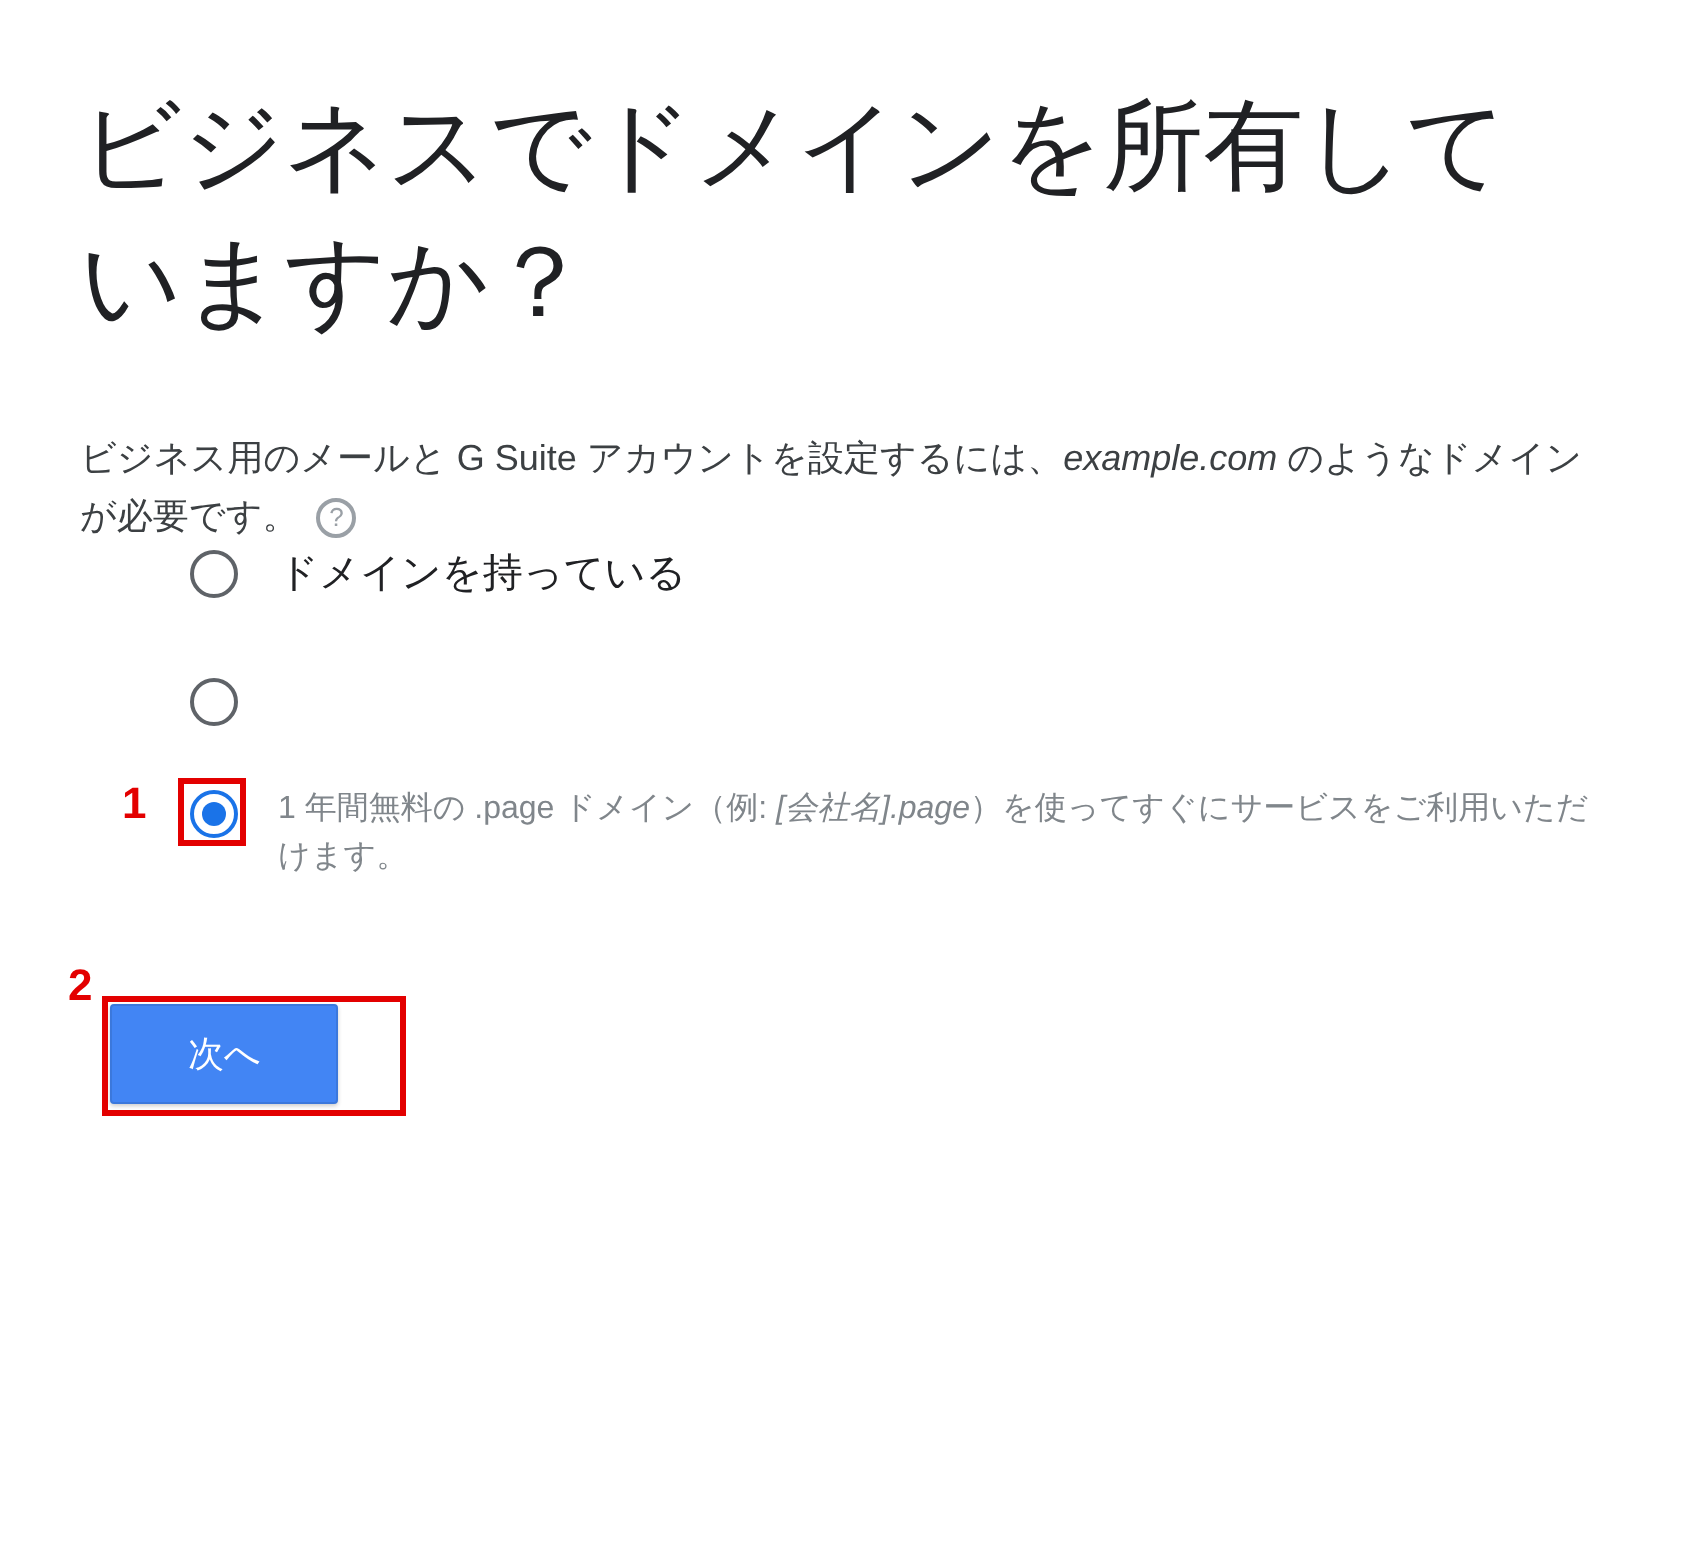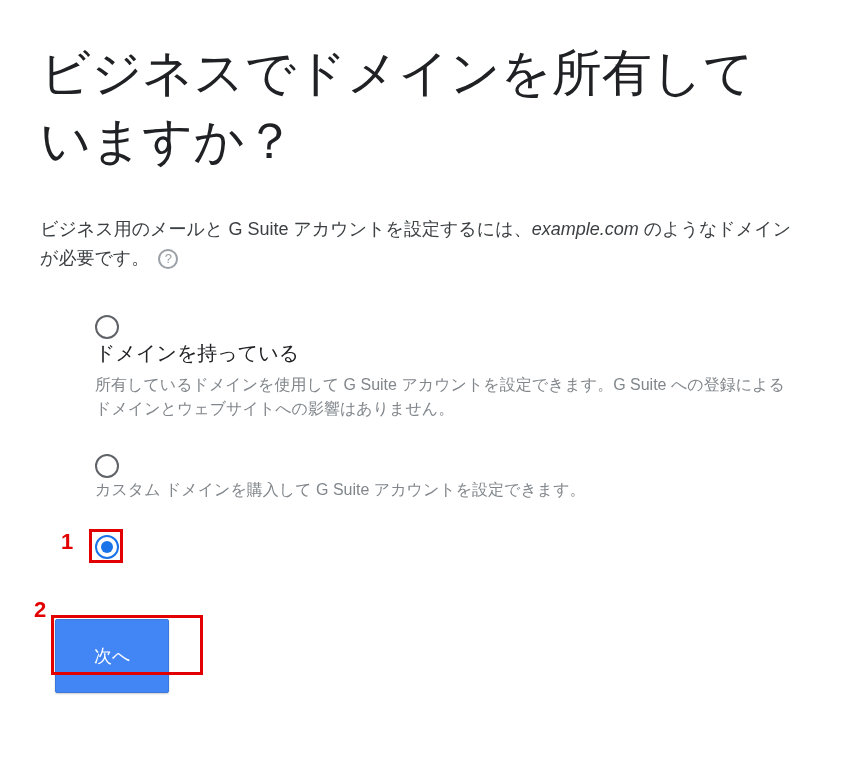--- a/index.html
+++ b/index.html
@@ -19,21 +19,20 @@
       font-size: 50px;
       font-weight: 400;
       line-height: 1.35;
       color: #202124;
       margin-bottom: 40px;
     }
     .intro {
       font-size: 18px;
       line-height: 1.6;
       color: #3c4043;
-      margin-bottom: 40px;
     }
     .intro .italic {
       font-style: italic;
     }
     .help-icon {
       display: inline-flex;
       align-items: center;
       justify-content: center;
       width: 20px;
       height: 20px;
@@ -46,21 +45,20 @@
       margin-left: 4px;
     }
     .options {
       padding-left: 55px;
     }
     .option {
       display: flex;
       align-items: flex-start;
       margin-bottom: 30px;
       position: relative;
-      flex-direction: column;
     }
     .radio-wrap {
       flex-shrink: 0;
       width: 24px;
       height: 24px;
       margin-right: 20px;
       margin-top: 2px;
       position: relative;
     }
     .radio-outer {
@@ -129,21 +127,21 @@
       left: -6px;
       top: -22px;
       font-size: 22px;
       font-weight: 700;
       color: #e30000;
     }
     .next-button {
       background: #4285f4;
       color: #fff;
       border: 1px solid #3b78dc;
-      padding: 24px 38px;
+      padding: 12px 38px;
       font-size: 18px;
       font-weight: 500;
       border-radius: 2px;
       cursor: pointer;
       box-shadow: 0 1px 2px rgba(0,0,0,0.2);
     }
     .highlight-box-2 {
       position: absolute;
       left: 11px;
       top: -4px;
@@ -164,42 +162,43 @@
 </p>
 
 <div class="options">
 
   <div class="option">
     <div class="radio-wrap">
       <div class="radio-outer"></div>
     </div>
     <div class="option-text">
       <div class="option-title">ドメインを持っている</div>
-      <div class="option-desc">所有しているドメインを使用して G Suite アカウントを設定できます。G Suite への登録によるドメインとウェブサイトへの影響はありません。</div>
     </div>
   </div>
 
   <div class="option">
     <div class="radio-wrap">
       <div class="radio-outer"></div>
     </div>
     <div class="option-text">
-      <div class="option-desc">カスタム ドメインを購入して G Suite アカウントを設定できます。</div>
     </div>
   </div>
 
   <div class="option">
     <span class="annotation-1">1</span>
     <div class="highlight-box-1"></div>
     <div class="radio-wrap">
       <div class="radio-outer selected">
           <div class="radio-inner"></div>
         </div>
     </div>
     <div class="option-text">
+      <div class="option-desc">
+        <span>1 年間無料の .page ドメイン（例: </span><span class="italic">[会社名].page</span><span>）を使ってすぐにサービスをご利用いただけます。</span>
+      </div>
     </div>
   </div>
 
 </div>
 
 <div class="button-area">
   <span class="annotation-2">2</span>
   <div class="highlight-box-2"></div>
   <button class="next-button">次へ</button>
 </div>

